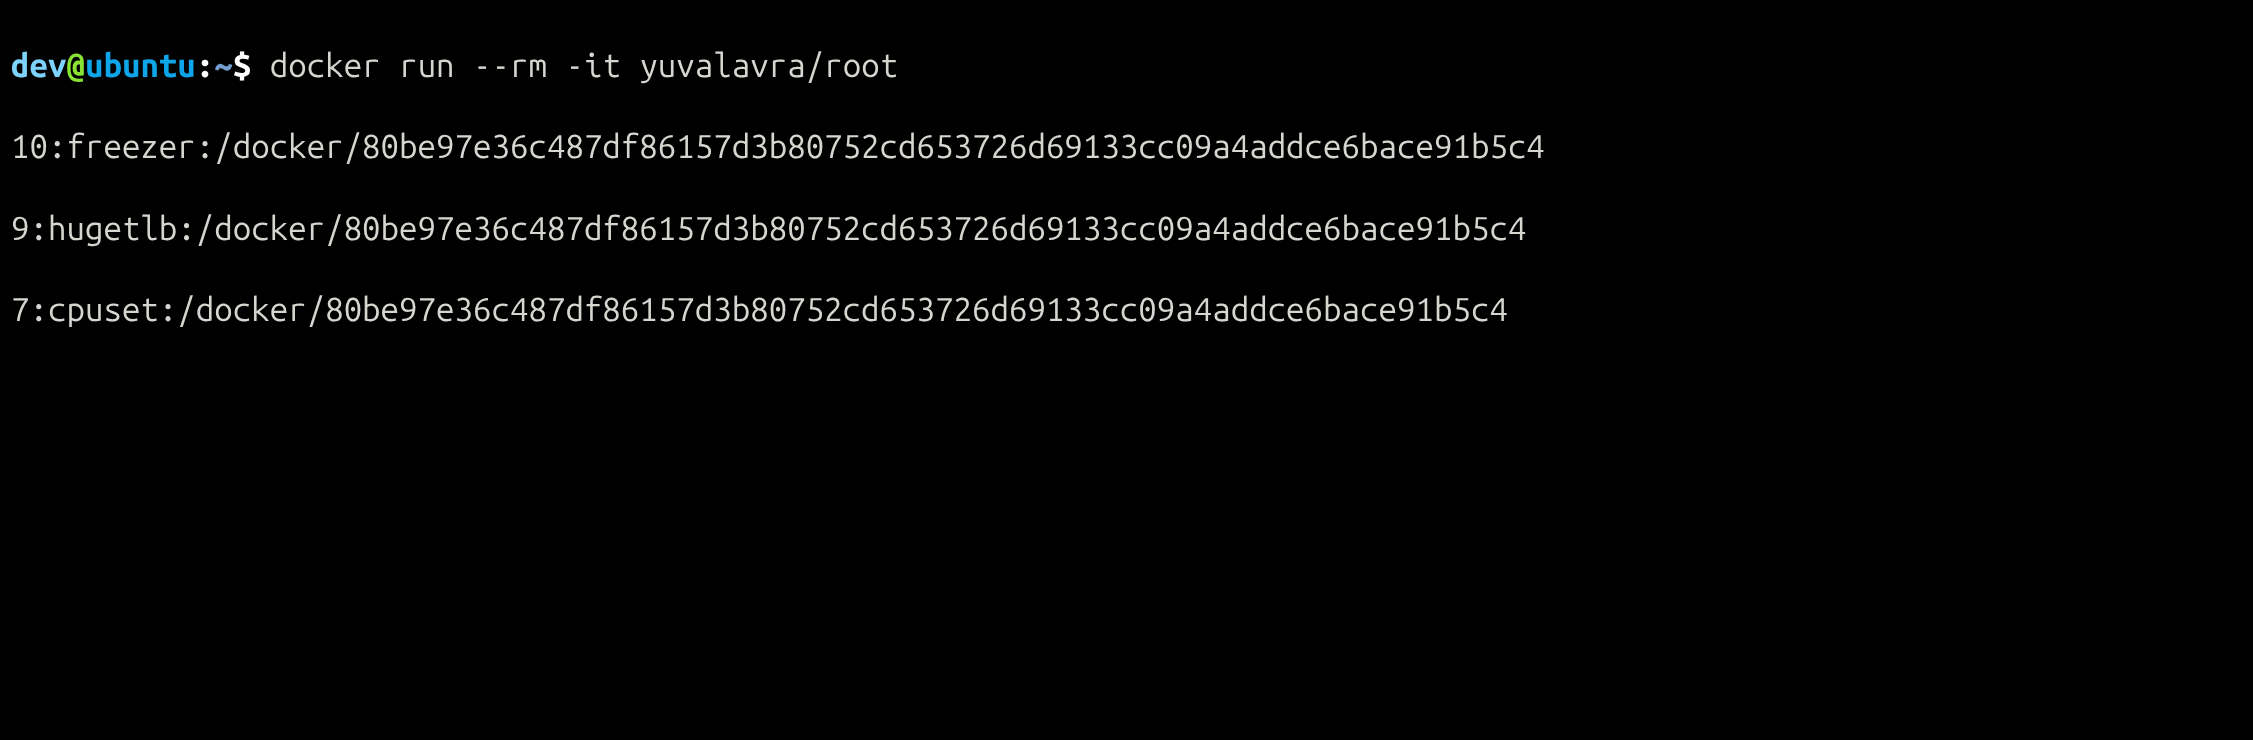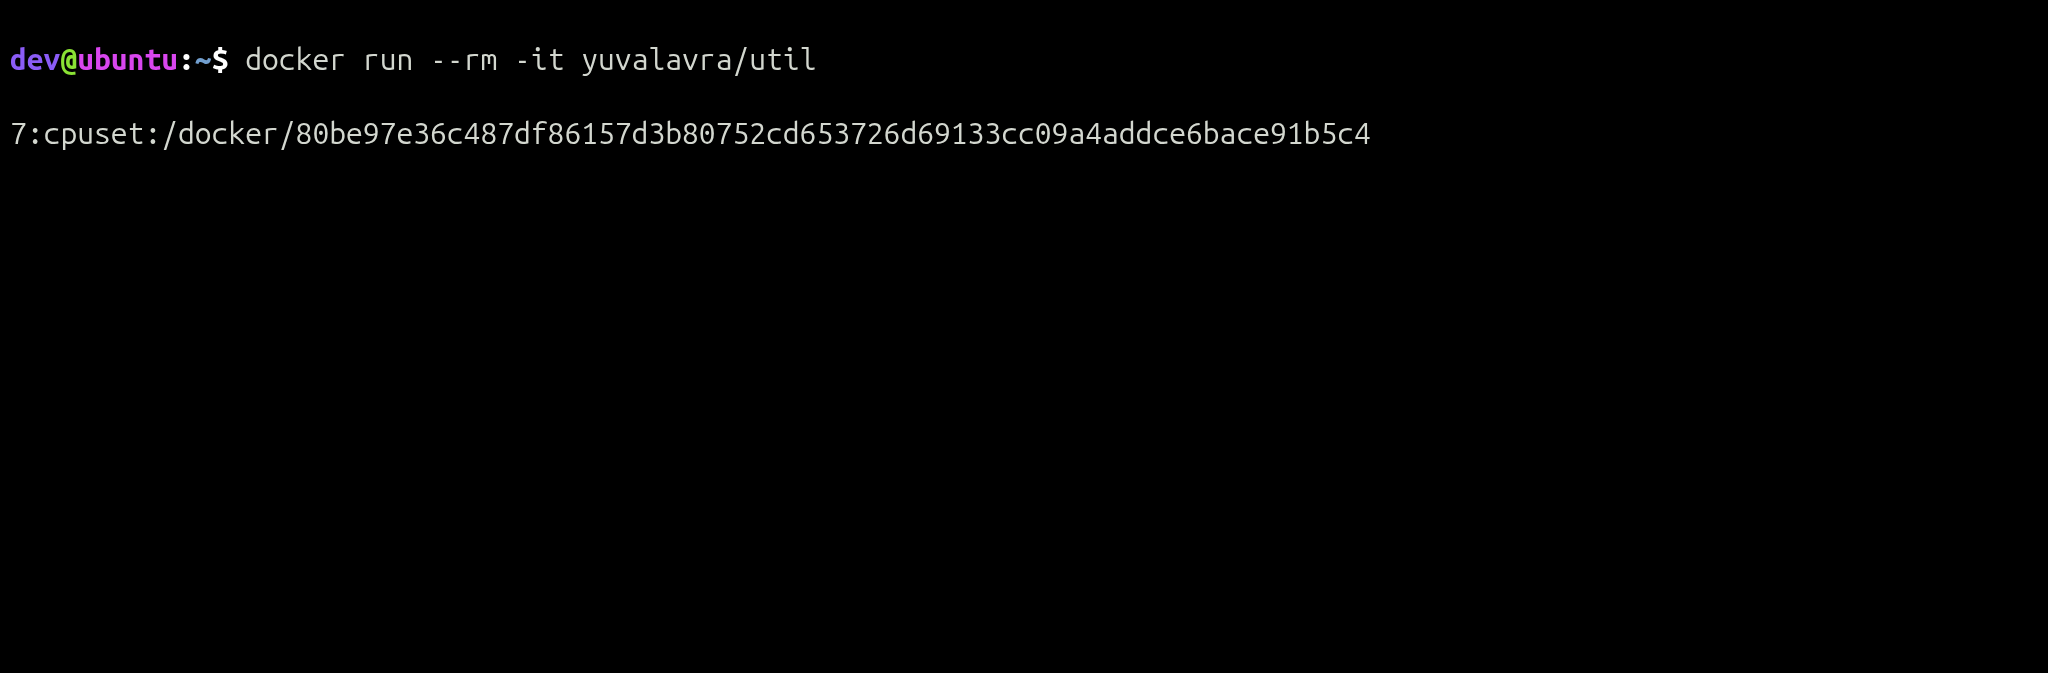--- a/index.html
+++ b/index.html
@@ -12,34 +12,36 @@
   }
   .terminal {
     font-family: "Ubuntu Mono", "DejaVu Sans Mono", "Liberation Mono", monospace;
     font-size: 30px;
     line-height: 37px;
     color: #d3d7cf;
     padding: 4px 10px;
     white-space: pre;
     letter-spacing: 0px;
   }
-  .user   { color: #8b5cf6; font-weight: bold; }
+  .user   { color: #7dd3fc; font-weight: bold; }
   .at     { color: #8ae234; font-weight: bold; }
-  .host   { color: #d946ef; font-weight: bold; }
+  .host   { color: #0ea5e9; font-weight: bold; }
   .colon  { color: #ffffff; font-weight: bold; }
   .path   { color: #729fcf; font-weight: bold; }
   .dollar { color: #ffffff; font-weight: bold; }
   .cmd    { color: #d3d7cf; }
   .line   { display: block; }
 </style>
 </head>
 <body>
 
 <div class="terminal">
-<span class="line"><span class="user">dev</span><span class="at">@</span><span class="host">ubuntu</span><span class="colon">:</span><span class="path">~</span><span class="dollar">$ </span><span class="cmd">docker run --rm -it yuvalavra/util</span></span>
+<span class="line"><span class="user">dev</span><span class="at">@</span><span class="host">ubuntu</span><span class="colon">:</span><span class="path">~</span><span class="dollar">$ </span><span class="cmd">docker run --rm -it yuvalavra/root</span></span>
+<span class="line cmd">10:freezer:/docker/80be97e36c487df86157d3b80752cd653726d69133cc09a4addce6bace91b5c4</span>
+<span class="line cmd">9:hugetlb:/docker/80be97e36c487df86157d3b80752cd653726d69133cc09a4addce6bace91b5c4</span>
 <span class="line cmd">7:cpuset:/docker/80be97e36c487df86157d3b80752cd653726d69133cc09a4addce6bace91b5c4</span>
 
 
 
 
 
 
 </div>
 
 </body></html>

